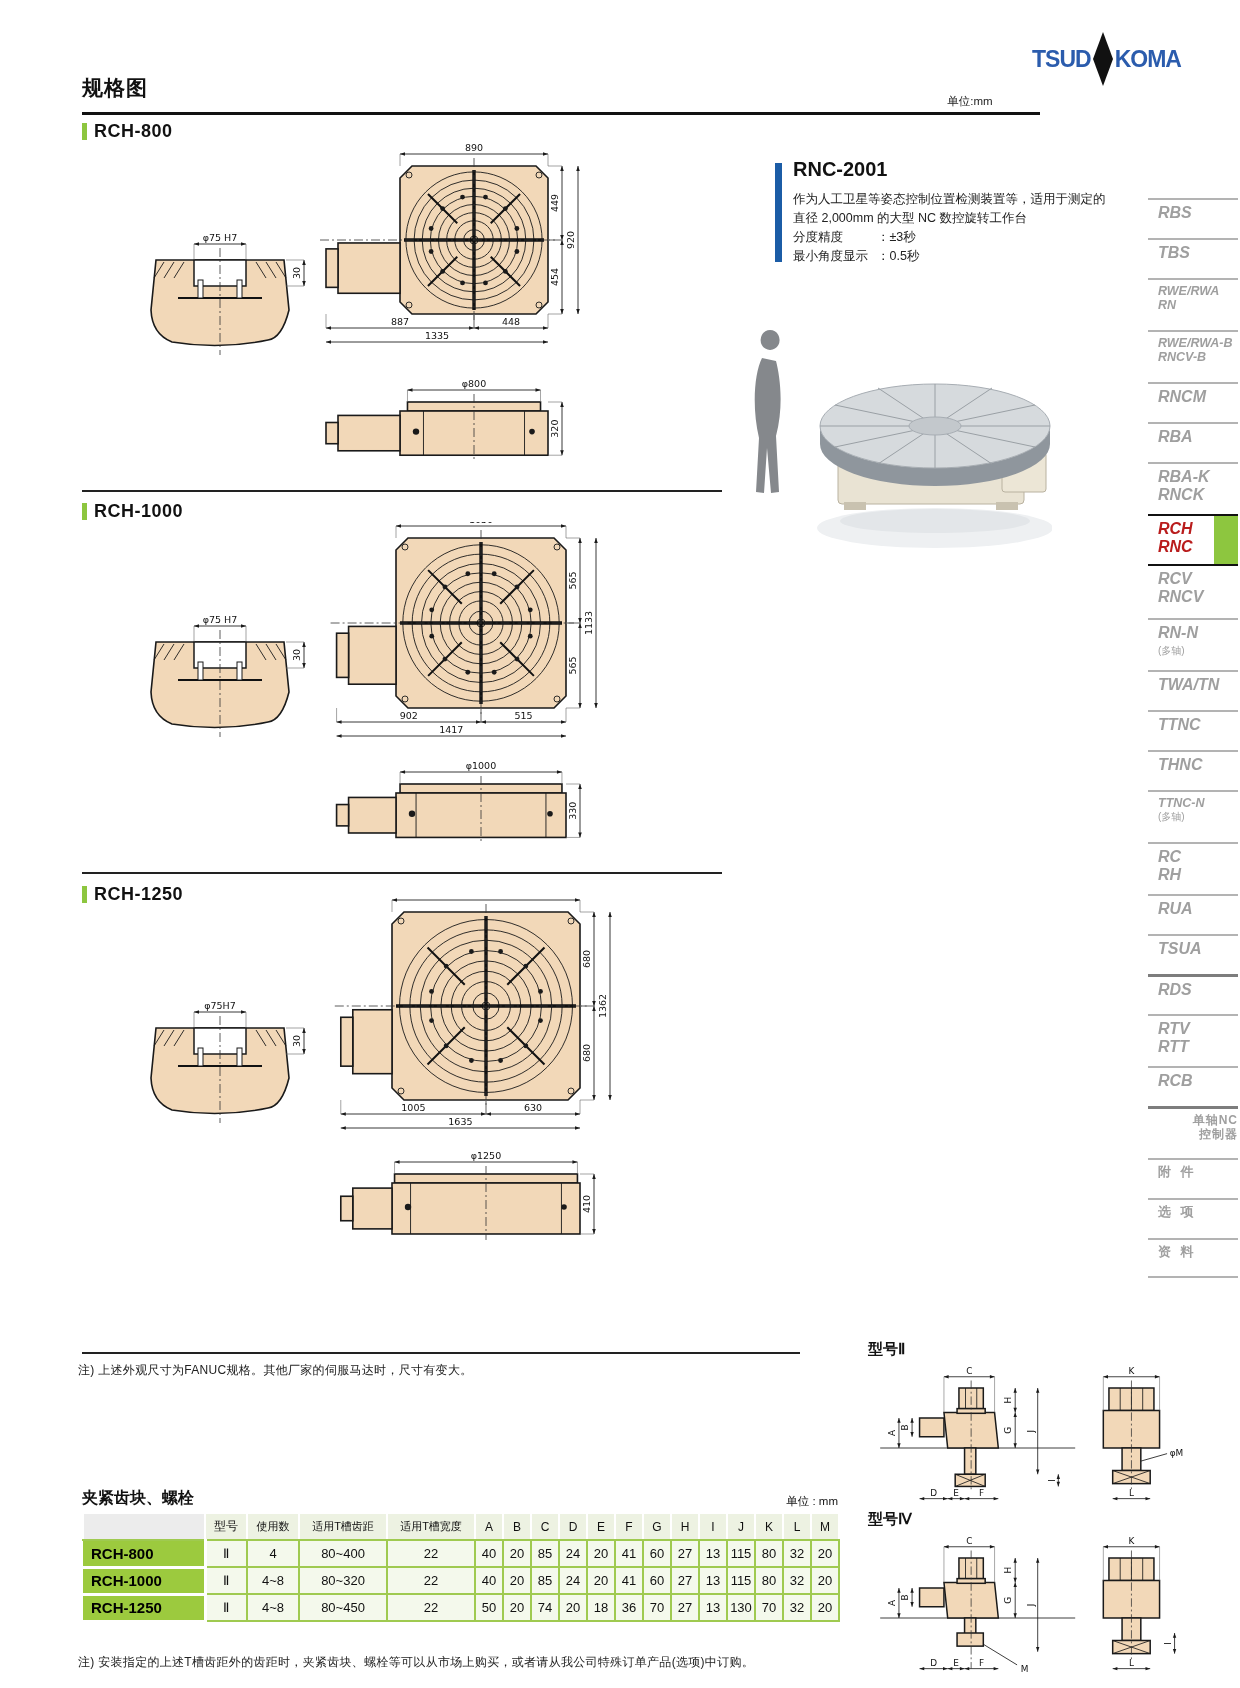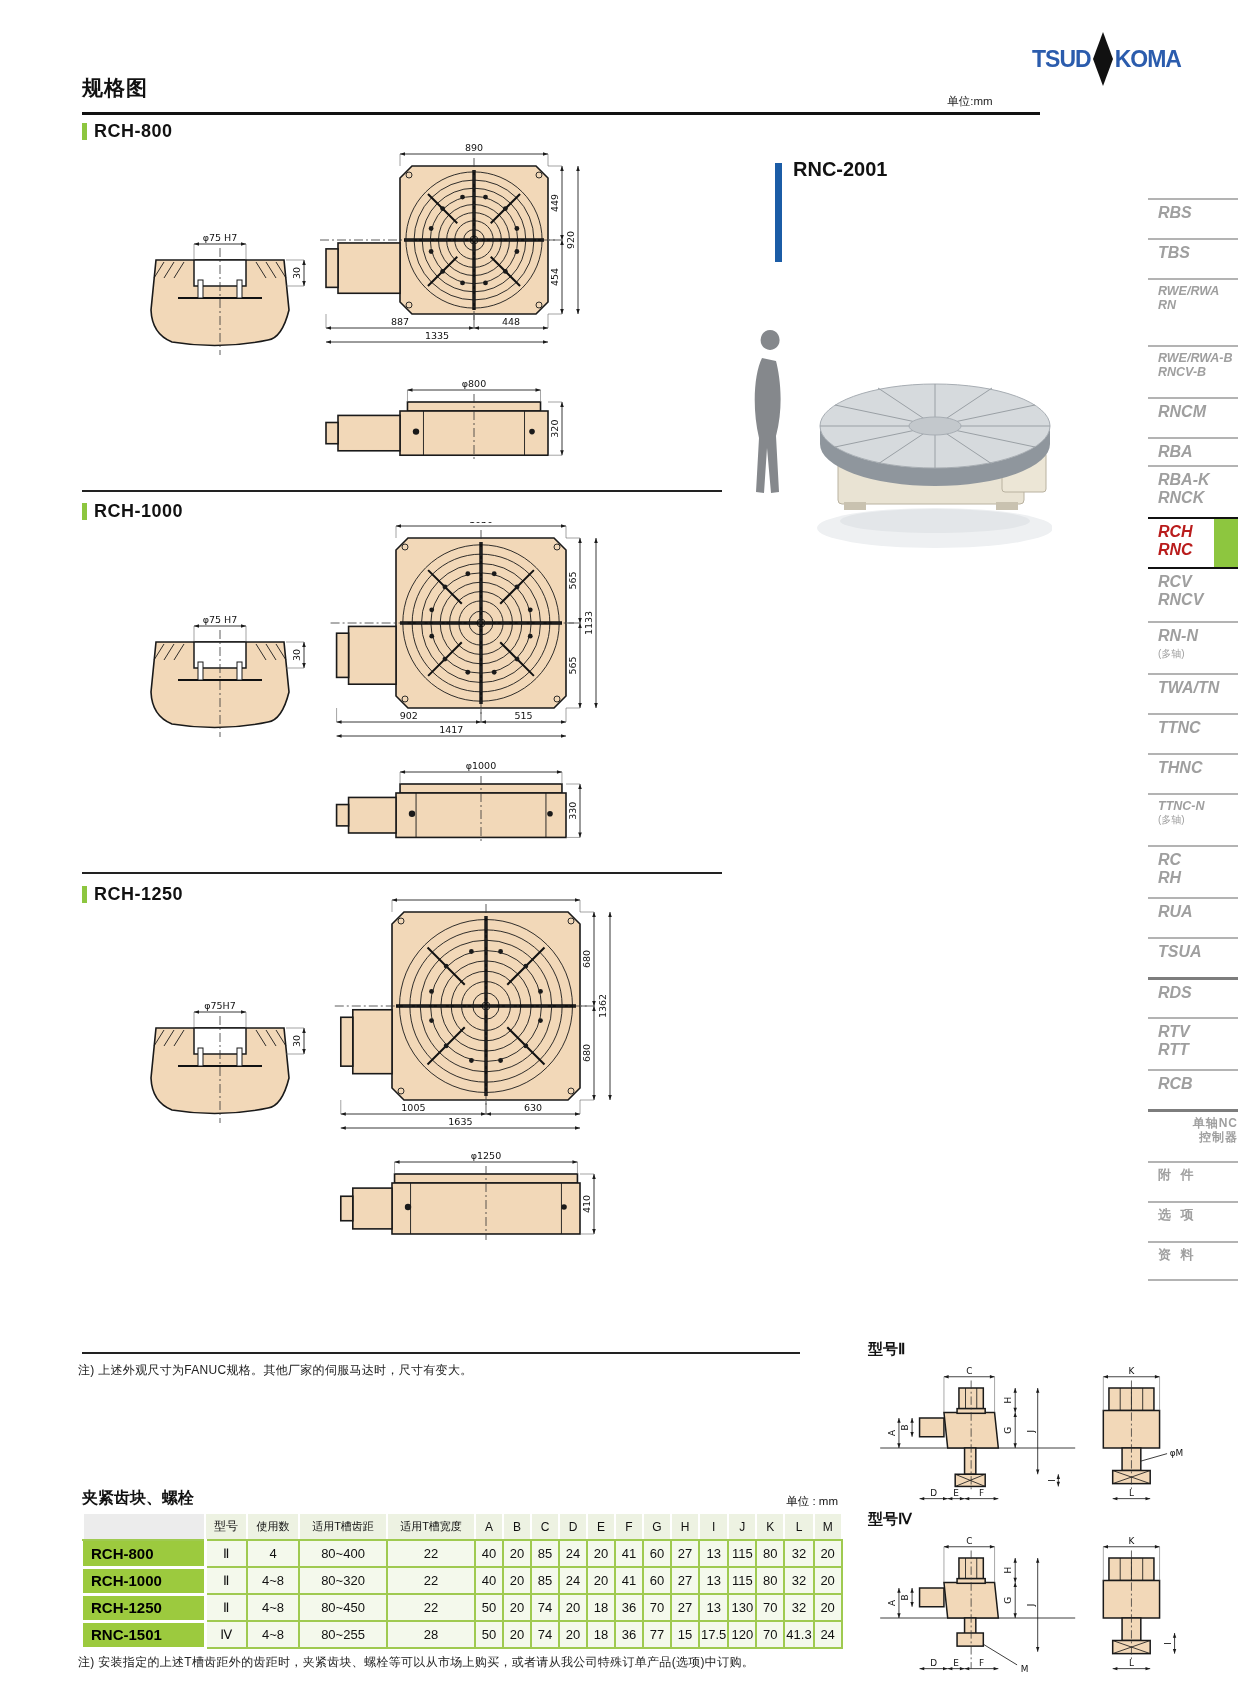--- a/index.html
+++ b/index.html
@@ -468,20 +468,26 @@
         <line x1="222" y1="130" x2="204" y2="130" class="ext"></line>
         <line x1="222" y1="156" x2="204" y2="156" class="ext"></line>
         <text x="218" y="143" class="dimtext" text-anchor="middle" transform="rotate(-90 218 143)">30</text>
       </g>
     </svg>
   <div class="abs divider" style="left:82px;top:1352px;width:718px;"></div>
   <div class="abs note" style="top:1362px;">注) 上述外观尺寸为FANUC规格。其他厂家的伺服马达时，尺寸有变大。</div>
 
   <div class="abs rnc-bar"></div>
   <div class="abs rnc-title">RNC-2001</div>
+  <div class="abs rnc-desc">
+    <div class="row">作为人工卫星等姿态控制位置检测装置等，适用于测定的</div>
+    <div class="row">直径 2,000mm 的大型 NC 数控旋转工作台</div>
+    <div class="row"><span class="lbl">分度精度</span><span>：±3秒</span></div>
+    <div class="row"><span class="lbl">最小角度显示</span><span>：0.5秒</span></div>
+  </div>
 
   <svg class="abs" style="left:740px;top:266px;" width="312" height="300" viewBox="0 0 312 300">
     <ellipse cx="195" cy="262" rx="118" ry="20" fill="#eef0f2"></ellipse>
     <ellipse cx="195" cy="255" rx="95" ry="12" fill="#e3e6e9"></ellipse>
     <path d="M30,84 a9.5,10 0 1,1 0.2,0 Z" fill="#85888c"></path>
     <path d="M22,92 C14,108 12,142 19,172 L16,226 L24,227 L27,182 L31,227 L39,226 L36,170 C44,140 40,110 36,95 Z" fill="#85888c"></path>
     <g>
       <rect x="98" y="192" width="186" height="46" rx="4" fill="#e9e3d3" stroke="#b9b2a0"></rect>
       <rect x="104" y="236" width="22" height="8" fill="#c9c2b0"></rect>
       <rect x="256" y="236" width="22" height="8" fill="#c9c2b0"></rect>
@@ -506,32 +512,32 @@
     </g>
   </svg>
 
   <nav class="abs sidebar" id="sidebar">
       <div class="sb-item" style="height: 40px;">
         <div>RBS</div>
       </div>
       <div class="sb-item" style="height: 40px;">
         <div>TBS</div>
       </div>
-      <div class="sb-item small" style="height: 67px;">
+      <div class="sb-item small" style="height: 52px;">
         <div>RWE/RWA</div>
         <div>RN</div>
       </div>
       <div class="sb-item small" style="height: 52px;">
         <div>RWE/RWA-B</div>
         <div>RNCV-B</div>
       </div>
       <div class="sb-item" style="height: 40px;">
         <div>RNCM</div>
       </div>
-      <div class="sb-item" style="height: 28px;">
+      <div class="sb-item" style="height: 40px;">
         <div>RBA</div>
       </div>
       <div class="sb-item" style="height: 52px;">
         <div>RBA-K</div>
         <div>RNCK</div>
       </div>
       <div class="sb-item active" style="height: 52px;">
         <div>RCH</div>
         <div>RNC</div>
         <span class="greentab"></span>
@@ -690,40 +696,20 @@
           <td>20</td>
           <td>18</td>
           <td>36</td>
           <td>70</td>
           <td>27</td>
           <td>13</td>
           <td>130</td>
           <td>70</td>
           <td>32</td>
           <td>20</td>
-        </tr>
-        <tr>
-          <td class="model">RNC-1501</td>
-          <td>Ⅳ</td>
-          <td>4~8</td>
-          <td>80~255</td>
-          <td>28</td>
-          <td>50</td>
-          <td>20</td>
-          <td>74</td>
-          <td>20</td>
-          <td>18</td>
-          <td>36</td>
-          <td>77</td>
-          <td>15</td>
-          <td>17.5</td>
-          <td>120</td>
-          <td>70</td>
-          <td>41.3</td>
-          <td>24</td>
         </tr>
       </tbody>
     </table>
   <div class="abs note" style="top:1654px;">注) 安装指定的上述T槽齿距外的齿距时，夹紧齿块、螺栓等可以从市场上购买，或者请从我公司特殊订单产品(选项)中订购。</div>
 
   <div class="abs mdl-label" style="left:868px;top:1340px;">型号Ⅱ</div>
   <svg id="clamp-ii" class="abs" style="left:868px;top:1358px;" width="330" height="150" viewBox="0 0 330 160">
       <g>
         <line x1="2" y1="96" x2="210" y2="96" class="thin"></line>
         <polygon points="70,58 124,58 128,96 74,96" class="part"></polygon>

